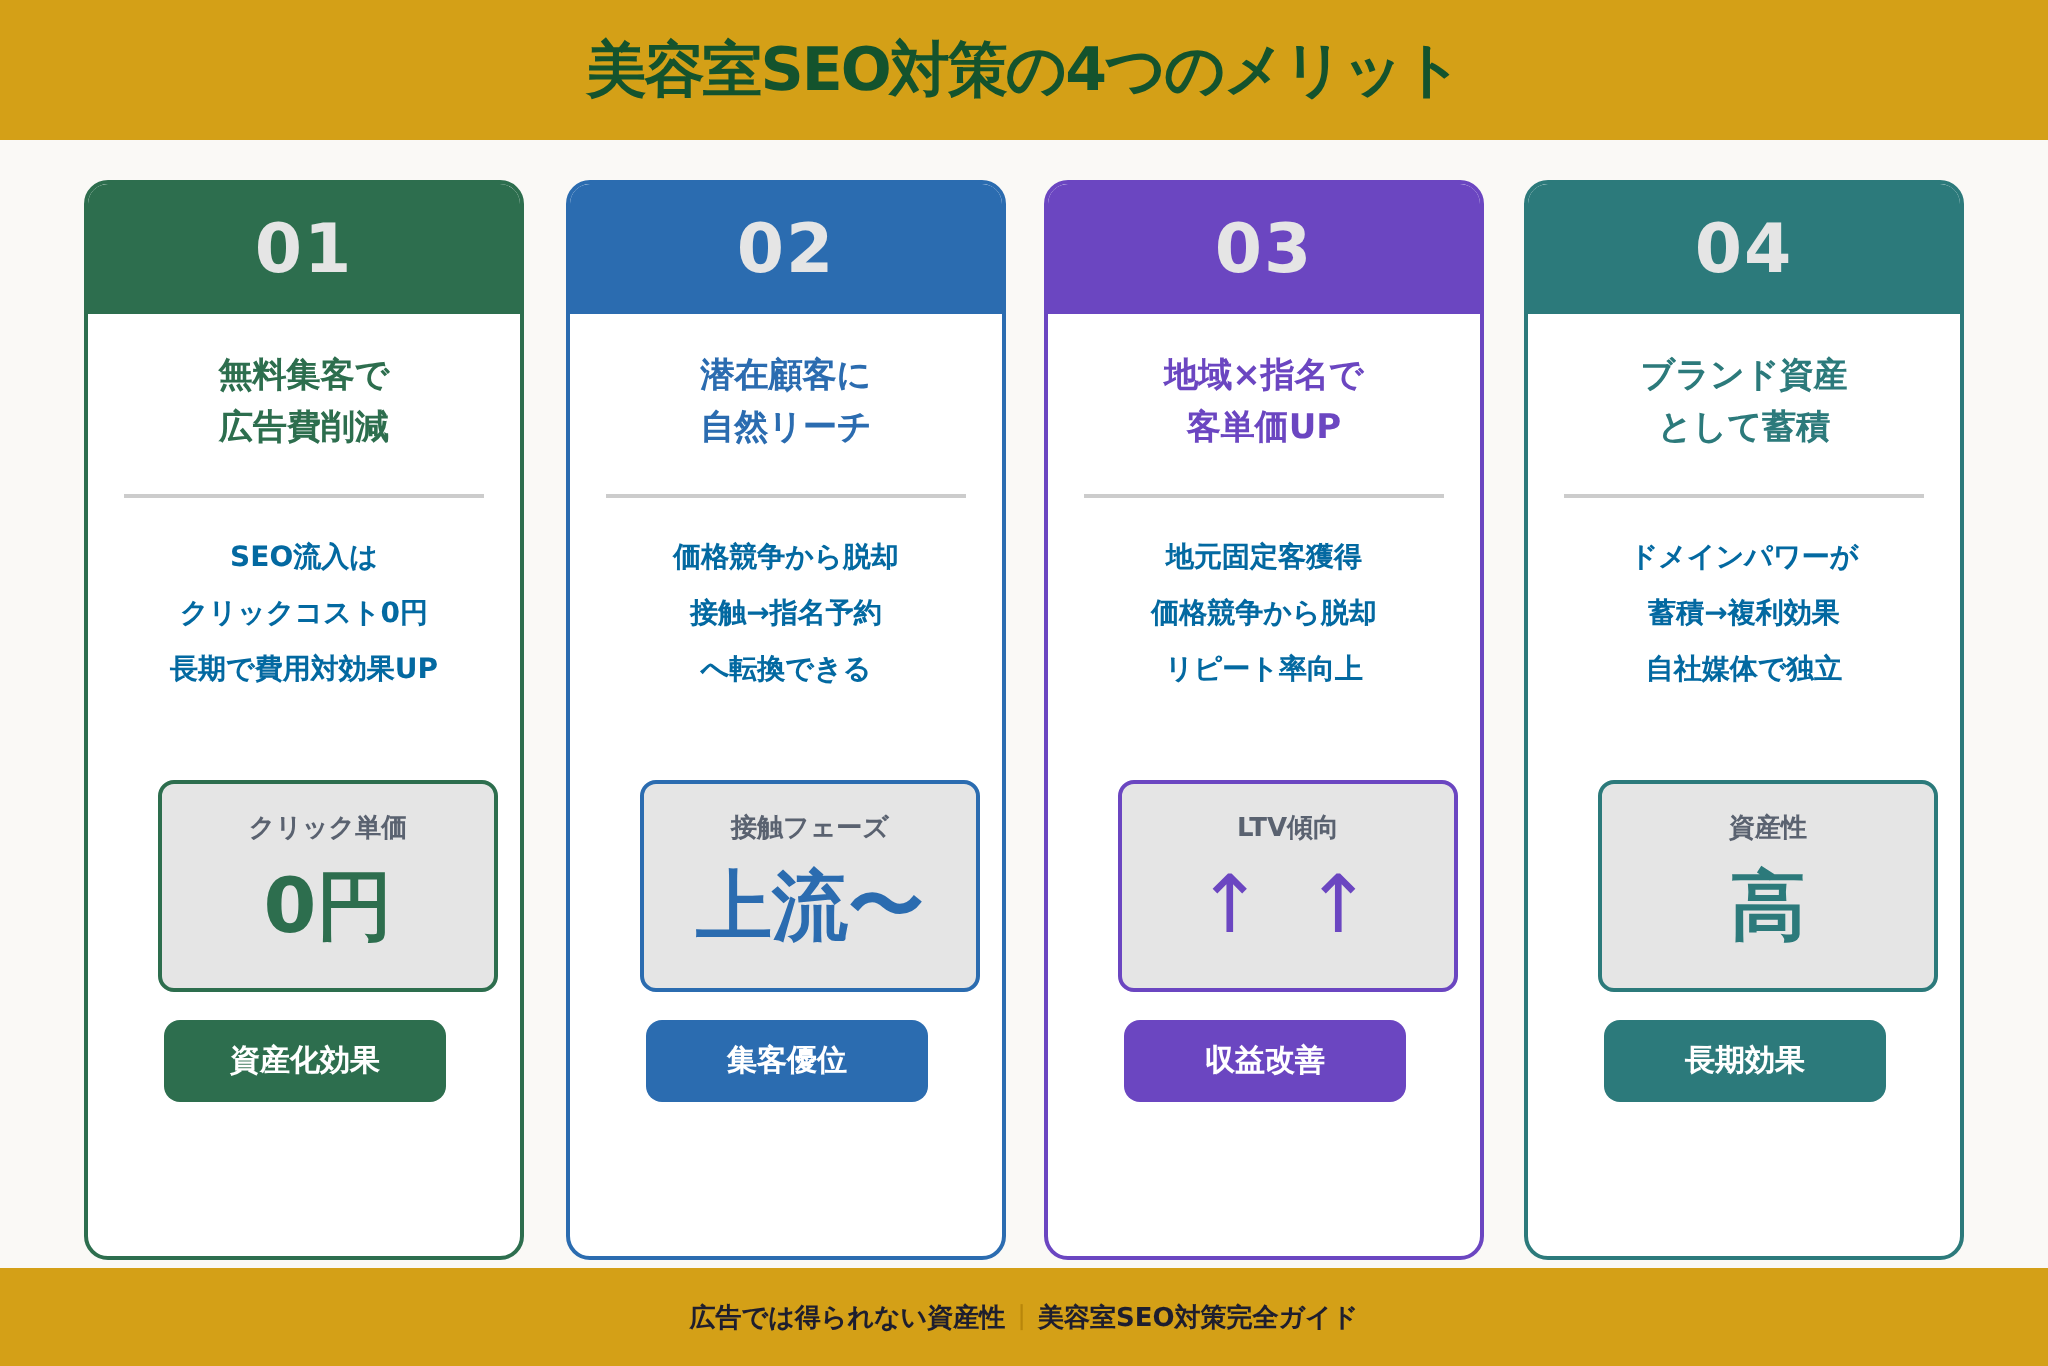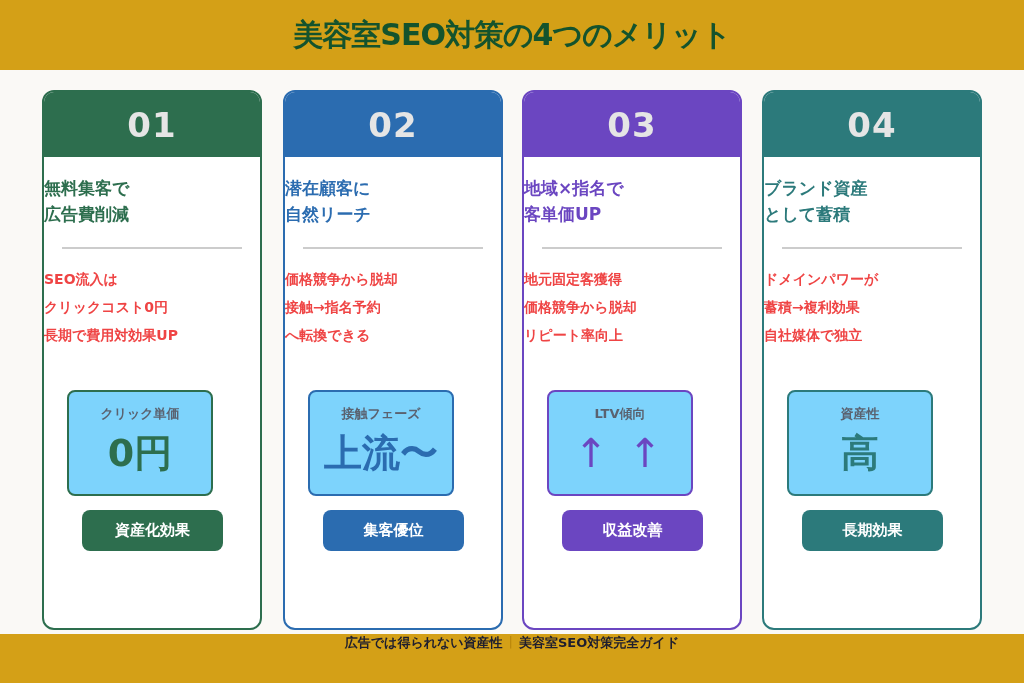--- a/index.html
+++ b/index.html
@@ -12,54 +12,54 @@
       position: absolute; left: 0; top: 0; width: 1024px; height: 70px;
       background: #d4a017;
       display: flex; align-items: center; justify-content: center;
     }
     .header-title {
       font-size: 30px; font-weight: bold; color: #14532d; letter-spacing: -1px;
     }
     .footer {
       position: absolute; left: 0; top: 634px; width: 1024px; height: 49px;
       background: #d4a017;
-      display: flex; align-items: flex-start; justify-content: center;
+      display: flex; align-items: center; justify-content: center;
       font-size: 13px; font-weight: bold; color: #1e1e2e;
     }
     .footer .sep { color: #b8860b; margin: 0 6px; font-weight: normal; }
     .card {
       position: absolute; top: 90px; width: 220px; height: 540px;
       background: #ffffff;
       border: 2.5px solid var(--accent);
       border-radius: 12px;
       overflow: hidden;
     }
     .card-head {
       height: 65px; background: var(--accent);
       display: flex; align-items: center; justify-content: center;
     }
     .card-num {
       color: #e5e5e5; font-size: 34px; font-weight: bold; letter-spacing: 1px;
       font-family: "DejaVu Sans", sans-serif;
     }
     .card-title {
       margin-top: 18px;
-      text-align: left; color: var(--accent);
+      text-align: center; color: var(--accent);
       font-size: 17px; font-weight: bold; line-height: 26px;
     }
     .divider {
       margin: 20px auto 0; width: 180px; height: 2px; background: #cccccc;
     }
     .desc {
-      margin-top: 16px; text-align: left; color: #ef4444;
+      margin-top: 16px; text-align: center; color: #0369a1;
       font-size: 14px; font-weight: bold; line-height: 28px;
     }
     .stat {
-      position: absolute; left: 23px; top: 298px; width: 146px; height: 106px;
-      background: #7dd3fc;
+      position: absolute; left: 35px; top: 298px; width: 170px; height: 106px;
+      background: #e5e5e5;
       border: 2px solid var(--accent);
       border-radius: 8px;
       text-align: center;
     }
     .stat-label {
       margin-top: 13px; color: #5a6270; font-size: 13px; font-weight: bold;
     }
     .stat-value {
       margin-top: 6px; color: var(--accent); font-size: 38px; font-weight: bold;
       line-height: 48px;

